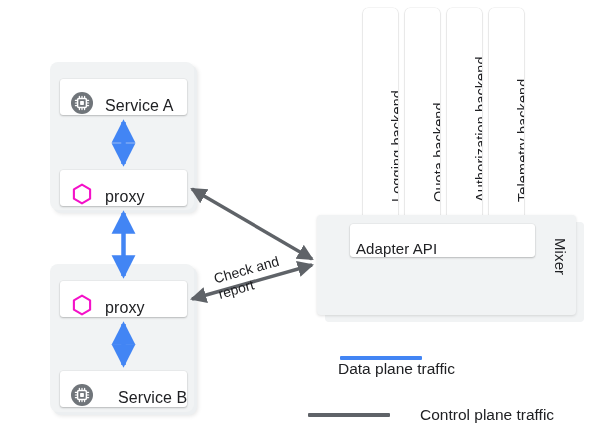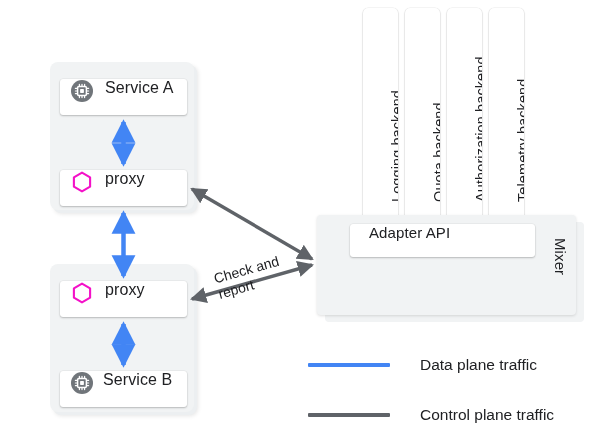--- a/index.html
+++ b/index.html
@@ -24,21 +24,21 @@
     background: #f1f3f4;
     border-radius: 8px;
     box-shadow: 3px 3px 0 0 #eceff1, 4px 4px 4px rgba(0,0,0,0.10);
   }
   .node-box {
     position: absolute;
     background: #ffffff;
     border-radius: 3px;
     box-shadow: 0 1px 2px rgba(0,0,0,0.22), 0 0 0 0.5px rgba(0,0,0,0.06);
     display: flex;
-    align-items: flex-start;
+    align-items: flex-end;
     box-sizing: border-box;
   }
   .node-label {
     font-size: 16px;
     color: #202124;
     white-space: nowrap;
     letter-spacing: 0.1px;
   }
 
   
@@ -194,42 +194,42 @@
           <line x1="14.6" y1="16.7" x2="14.6" y2="18.6"></line>
           <line x1="5.4" y1="9.4" x2="7.3" y2="9.4"></line>
           <line x1="5.4" y1="12" x2="7.3" y2="12"></line>
           <line x1="5.4" y1="14.6" x2="7.3" y2="14.6"></line>
           <line x1="16.7" y1="9.4" x2="18.6" y2="9.4"></line>
           <line x1="16.7" y1="12" x2="18.6" y2="12"></line>
           <line x1="16.7" y1="14.6" x2="18.6" y2="14.6"></line>
         </g>
       </svg>
     </span>
-    <span class="node-label" style="margin-left:9px;">Service B</span>
+    <span class="node-label" style="margin-left:24px;">Service B</span>
   </div>
 
   <div class="backend-card" style="left:363px; top:8px; width:35px; height:222px;">
     <span class="backend-label">Logging backend</span>
   </div>
   <div class="backend-card" style="left:405px; top:8px; width:35px; height:222px;">
     <span class="backend-label">Quota backend</span>
   </div>
   <div class="backend-card" style="left:447px; top:8px; width:35px; height:222px;">
     <span class="backend-label">Authorization backend</span>
   </div>
   <div class="backend-card" style="left:489px; top:8px; width:35px; height:222px;">
     <span class="backend-label">Telemetry backend</span>
   </div>
 
   <div class="mixer-shadow" style="left:325px; top:222px; width:259px; height:100px;"></div>
   <div class="mixer-panel" style="left:317px; top:215px; width:259px; height:100px;">
     <span class="mixer-label" style="right:7px; top:23px;">Mixer</span>
   </div>
 
-  <div class="node-box" style="left:350px; top:224px; width:185px; height:33px; padding-left:19px;">
+  <div class="node-box" style="left:350px; top:224px; width:185px; height:33px; padding-left:6px;">
     <span class="node-label" style="font-size:15px;">Adapter API</span>
   </div>
 
   <svg id="arrows" viewBox="0 0 609 436">
     <defs>
       <marker id="blueArrow" markerWidth="6" markerHeight="6" refX="4.6" refY="3" orient="auto" markerUnits="strokeWidth">
         <path d="M0,0.35 L5.2,3 L0,5.65 Z" fill="#4285f4"></path>
       </marker>
       <marker id="blueArrowStart" markerWidth="6" markerHeight="6" refX="4.6" refY="3" orient="auto-start-reverse" markerUnits="strokeWidth">
         <path d="M0,0.35 L5.2,3 L0,5.65 Z" fill="#4285f4"></path>
@@ -251,21 +251,21 @@
     <line x1="192" y1="189" x2="312" y2="259" stroke="#5f6368" stroke-width="3.4" marker-start="url(#grayArrowStart)" marker-end="url(#grayArrow)"></line>
 
     <line x1="192" y1="299" x2="312" y2="265" stroke="#5f6368" stroke-width="3.4" marker-start="url(#grayArrowStart)" marker-end="url(#grayArrow)"></line>
   </svg>
 
   <div class="ctrl-text" style="left:212px; top:271px; transform: rotate(-15.8deg);">
     <div>Check and</div>
     <div>report</div>
   </div>
 
-  <div class="legend-row" style="left:308px; top:356px;">
+  <div class="legend-row" style="left:308px; top:356px;flex-direction:column;">
     <span class="legend-swatch" style="background:#4285f4;"></span>
     <span class="legend-text">Data plane traffic</span>
   </div>
   <div class="legend-row" style="left:308px; top:388px;margin-top:18px;">
     <span class="legend-swatch" style="background:#5f6368;"></span>
     <span class="legend-text">Control plane traffic</span>
   </div>
 
 </div>
 

